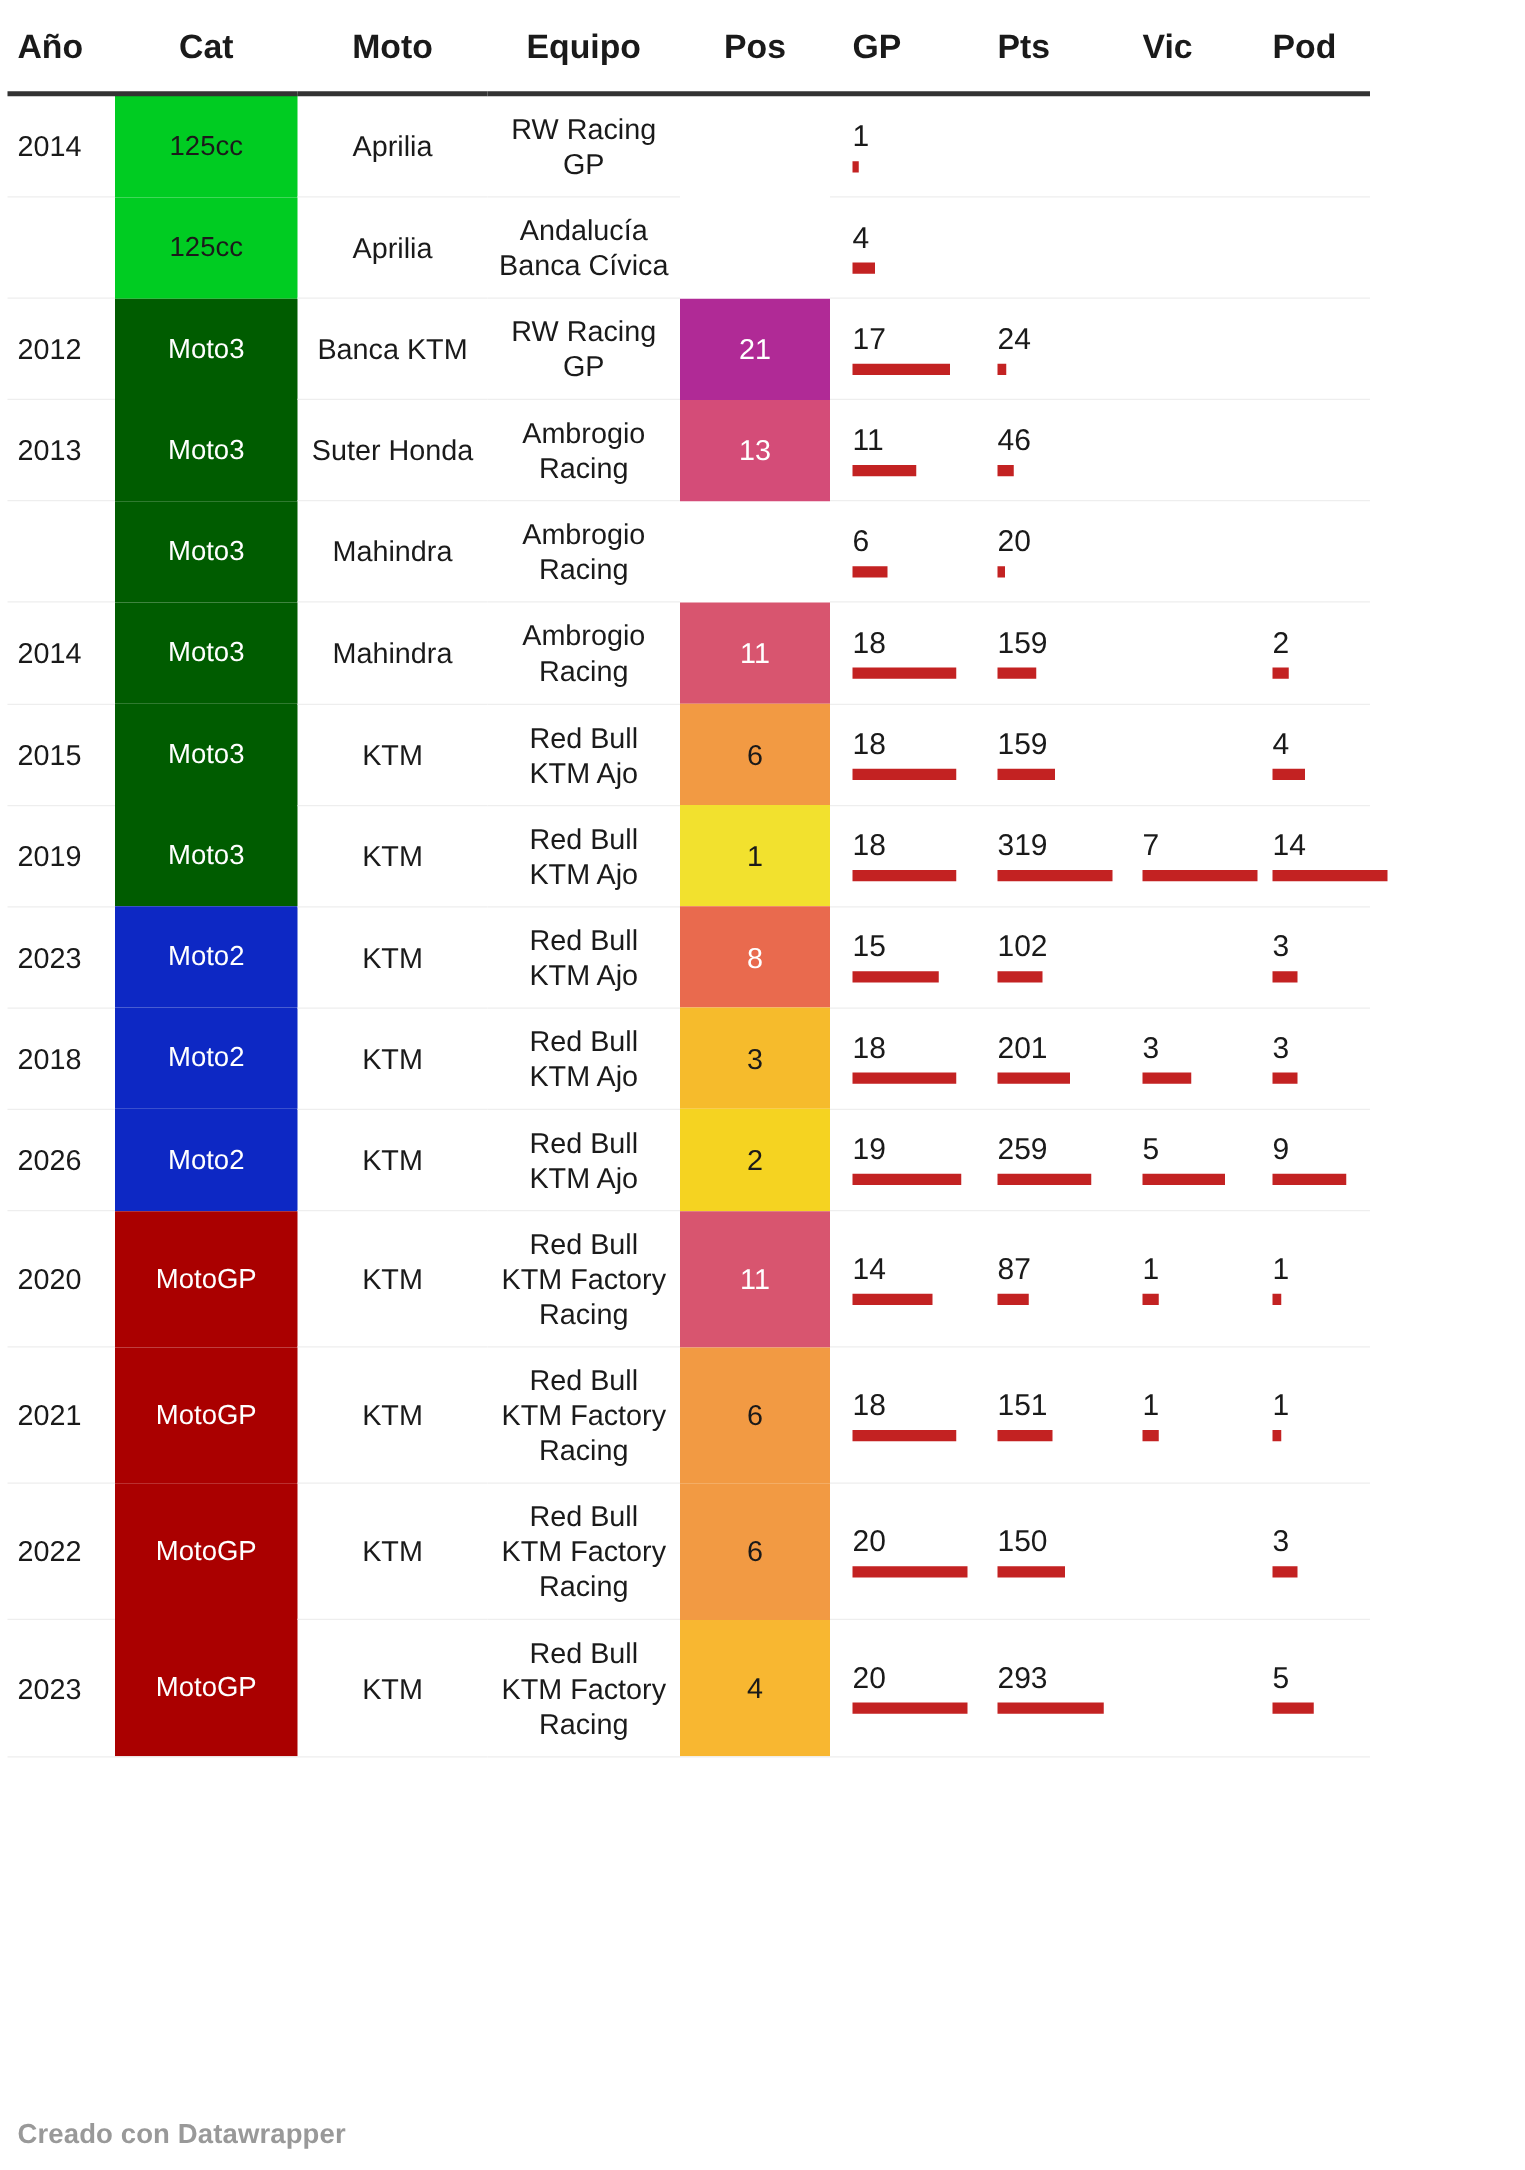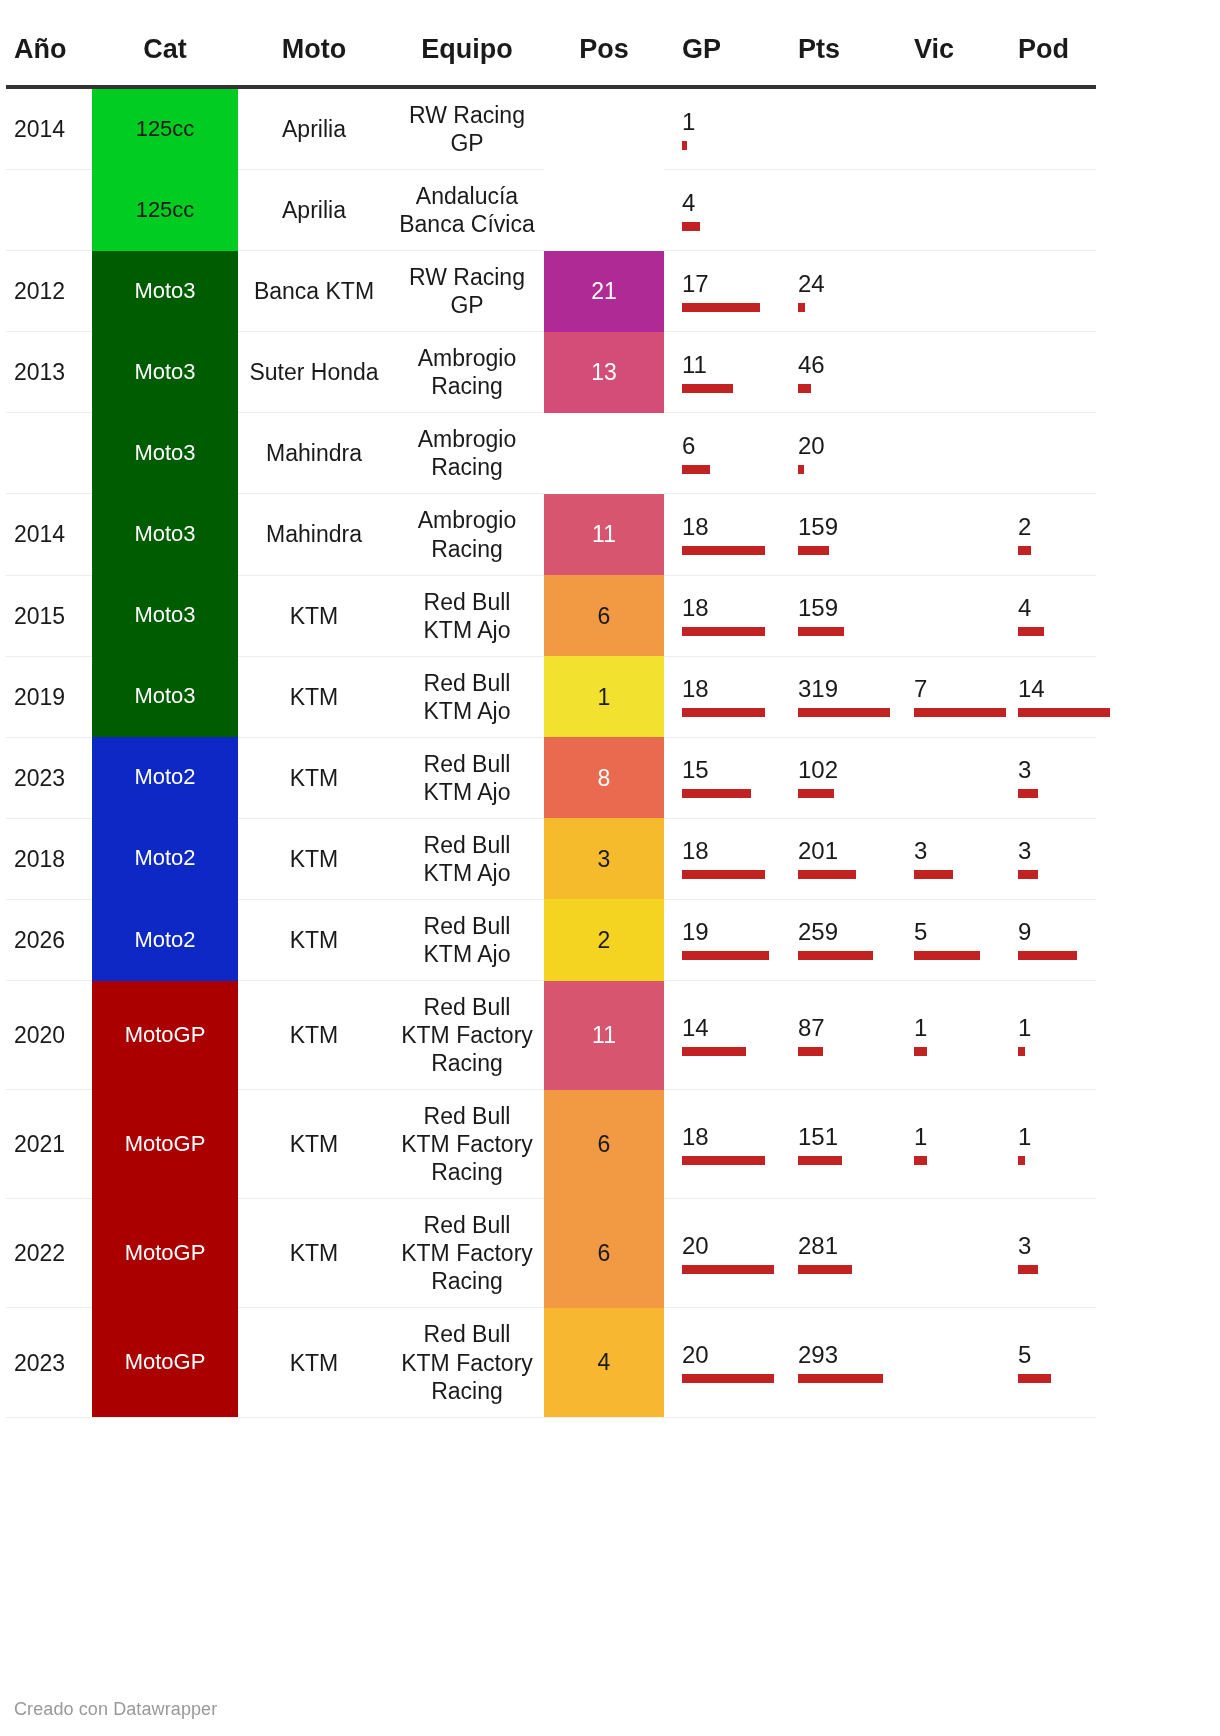--- a/index.html
+++ b/index.html
@@ -11,21 +11,21 @@
     width: 1220px;
     height: 1736px;
     font-family: "Liberation Sans", sans-serif;
     color: #1a1a1a;
     position: relative;
     overflow: hidden;
   }
   .table-wrap {
     width: 1096px;
     margin: 0 0 0 6px;
-    padding-top: 12px;
+    padding-top: 0px;
     position: relative;
   }
   table.dw {
     border-collapse: collapse;
     width: 1090px;
     table-layout: fixed;
   }
   
   col.c-ano    { width: 86px; }
   col.c-cat    { width: 146px; }
@@ -108,23 +108,24 @@
     background: #c32222;
     display: block;
   }
   .bar-empty { visibility: hidden; }
 
   
   .credit {
     position: absolute;
     left: 14px;
     bottom: 16px;
-    font-size: 18px;
+    font-size: 22px;
     color: #999999;
     letter-spacing: 0.1px;
+    font-weight: bold;
   }
 </style>
 </head>
 <body>
 
 <div class="table-wrap">
   <table class="dw">
     <colgroup>
       <col class="c-ano">
         <col class="c-cat">
@@ -559,21 +560,21 @@
           <td class="cell-moto">KTM</td>
           <td class="cell-equipo">Red Bull KTM Factory Racing</td>
           <td class="cell-pos" style="background: rgb(242, 154, 67); color: rgb(26, 26, 26);">6</td>
           <td class="cell-bar">
             <span class="barnum">20</span>
             <div class="bartrack">
               <span class="barfill" style="width: 92px; background: rgb(195, 34, 34);"></span>
             </div>
           </td>
           <td class="cell-bar">
-            <span class="barnum">281</span>
+            <span class="barnum">150</span>
             <div class="bartrack">
               <span class="barfill" style="width: 54px; background: rgb(195, 34, 34);"></span>
             </div>
           </td>
           <td class="cell-bar">
             <span class="barnum"></span>
             <div class="bartrack bar-empty">
               <span class="barfill" style="width: 0px;"></span>
             </div>
           </td>

